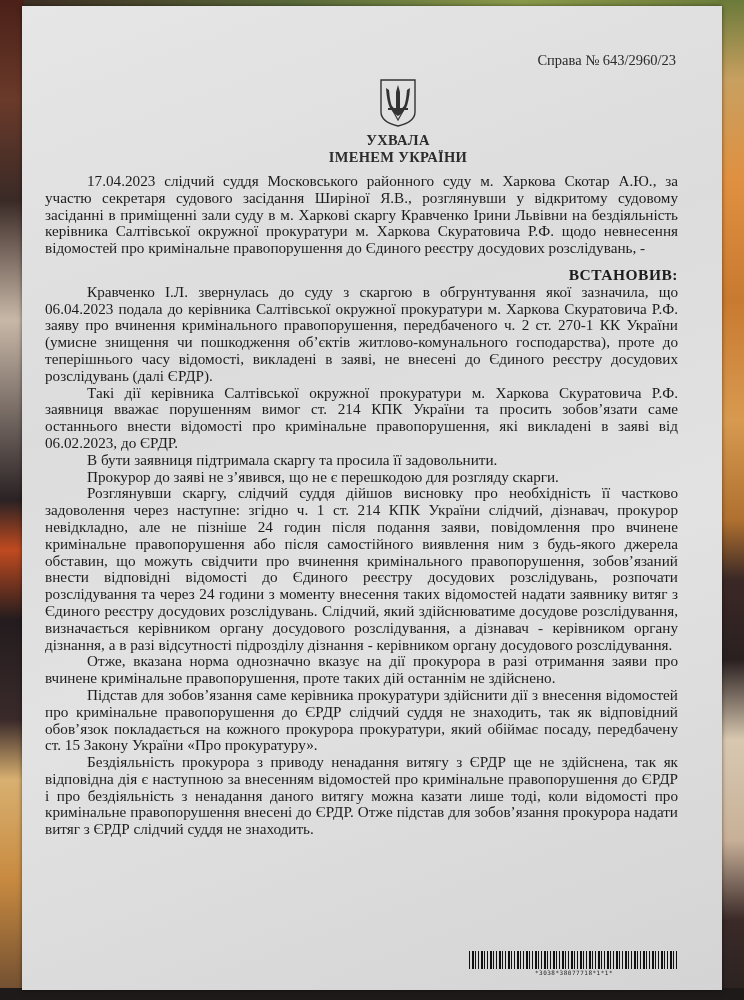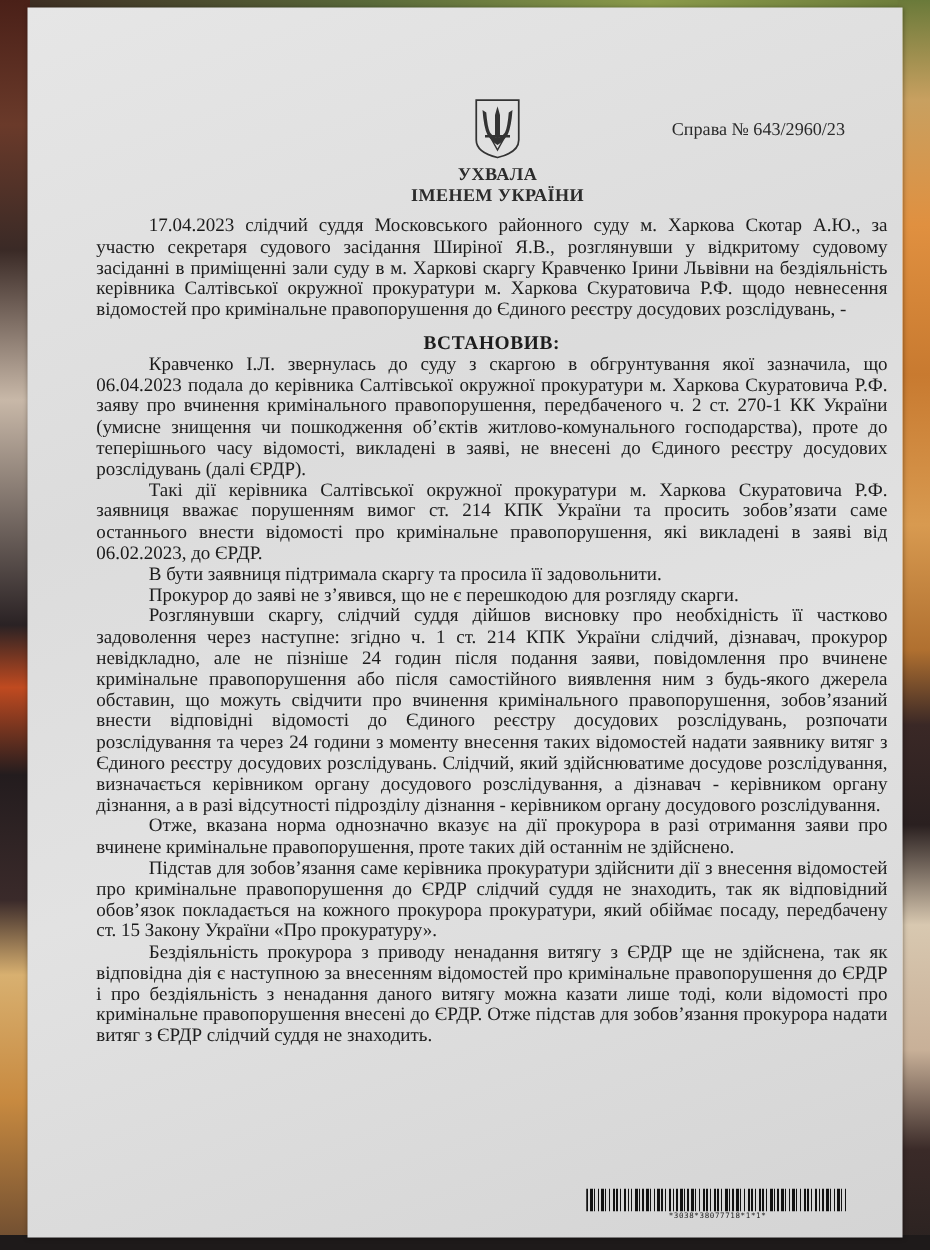--- a/index.html
+++ b/index.html
@@ -19,39 +19,39 @@
     background: #1e1a1a; }
 
   .paper {
     position: absolute; left: 22px; top: 6px; width: 700px; height: 984px;
     background: linear-gradient(160deg, #e6e6e6 0%, #dcdcdc 35%, #e2e2e2 60%, #d4d4d4 100%);
     box-shadow: 0 0 4px rgba(0,0,0,0.5);
     color: #1c1c1c;
   }
   .case-ref {
     position: absolute; right: 46px; top: 45px; text-align: center;
-    font-size: 14.5px; line-height: 18px; color: #2a2a2a; margin-top: 44px;
+    font-size: 14.5px; line-height: 18px; color: #2a2a2a;
   }
   .emblem {
     position: absolute; left: 356px; top: 72px; width: 40px; height: 50px;
   }
   .title {
     position: absolute; left: 0; width: 752px; text-align: center;
     font-weight: bold; font-size: 14.5px; color: #2c2c2c; letter-spacing: 0.3px;
   }
   .title.t1 { top: 126px; }
   .title.t2 { top: 143px; }
 
   .body-text {
     position: absolute; left: 23px; top: 167px; width: 633px;
-    font-size: 15.2px; line-height: 16.8px; text-align: justify; margin-left: 32px;
+    font-size: 15.2px; line-height: 16.8px; text-align: justify;
   }
   .body-text p { margin: 0; text-indent: 42px; }
   .heading {
-    text-align: center; font-weight: bold; font-size: 15.5px;
+    text-align: right; font-weight: bold; font-size: 15.5px;
     margin: 10px 0 1px 0; letter-spacing: 0.5px; text-indent: 0 !important;
   }
   .gap { height: 10px; }
 
   .barcode {
     position: absolute; left: 447px; top: 945px; width: 210px; height: 18px;
     background: repeating-linear-gradient(90deg,
       #111 0px, #111 1px, transparent 1px, transparent 3px,
       #111 3px, #111 5px, transparent 5px, transparent 6px,
       #111 6px, #111 7px, transparent 7px, transparent 9px);

